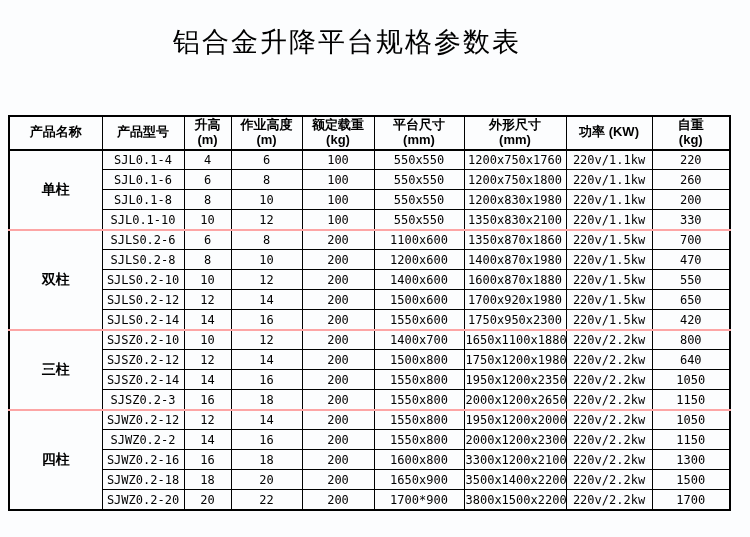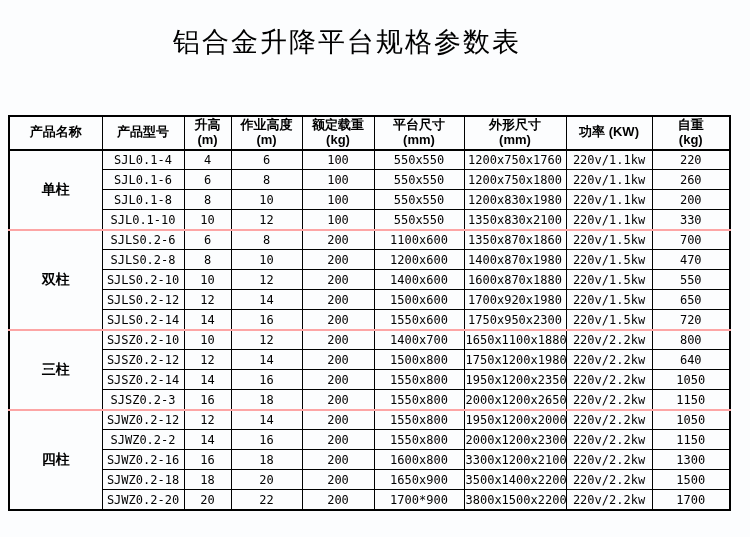--- a/index.html
+++ b/index.html
@@ -171,21 +171,21 @@
           <td>650</td>
         </tr>
         <tr>
           <td>SJLS0.2-14</td>
           <td>14</td>
           <td>16</td>
           <td>200</td>
           <td>1550x600</td>
           <td>1750x950x2300</td>
           <td>220v/1.5kw</td>
-          <td>720</td>
+          <td>420</td>
         </tr>
         <tr class="group-start">
           <td class="group-name" rowspan="4">三柱</td>
           <td>SJSZ0.2-10</td>
           <td>10</td>
           <td>12</td>
           <td>200</td>
           <td>1400x700</td>
           <td>1650x1100x1880</td>
           <td>220v/2.2kw</td>

